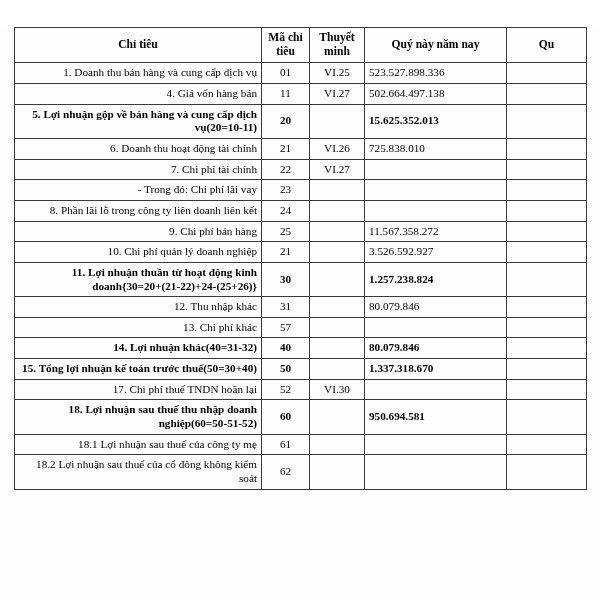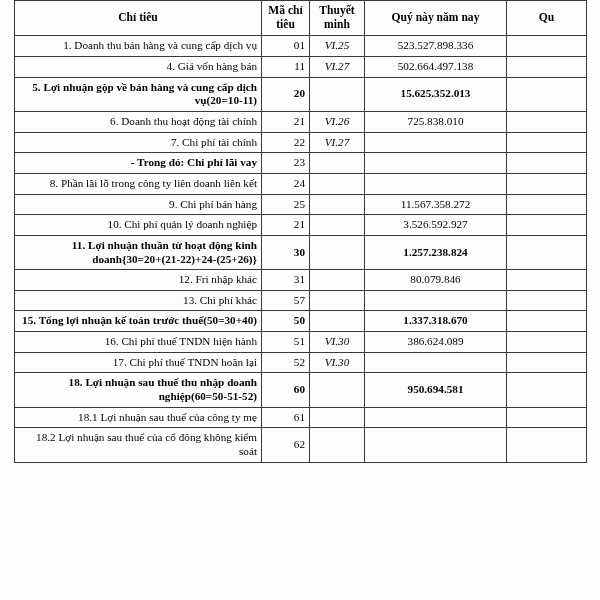--- a/index.html
+++ b/index.html
@@ -20,20 +20,21 @@
     height: 600px;
     box-sizing: border-box;
     padding: 0 14px;
     background: #fdfdfd;
   }
   table.fin {
     width: 100%;
     border-collapse: collapse;
     table-layout: fixed;
     font-size: 11.2px;
+    margin-top: 27px;
   }
   table.fin th, table.fin td {
     border: 1px solid #3a3a3a;
     padding: 3px 4px;
     vertical-align: middle;
     line-height: 1.22;
   }
   thead th {
     text-align: center;
     font-weight: bold;
@@ -41,27 +42,27 @@
     padding: 4px 3px;
   }
   
   col.c-label { width: 247px; }
   col.c-code  { width: 48px; }
   col.c-note  { width: 55px; }
   col.c-cur   { width: 142px; }
   col.c-prev  { width: 80px; }
 
   td.label { text-align: right; padding-left: 10px; }
-  td.code  { text-align: right; }
-  td.note  { text-align: center; font-style: italic; }
-  td.num   { text-align: center; padding-right: 8px; }
+  td.code  { text-align: center; }
+  td.note  { text-align: center; }
+  td.num   { text-align: left; padding-right: 8px; }
   td.prev  { text-align: right; padding-right: 6px; }
 
   tr.bold td { font-weight: bold; }
-  .indent1 { padding-left: 18px !important; font-weight: bold; }
+  .indent1 { padding-left: 18px !important; }
 
   
   .clipcol { overflow: hidden; }
 </style>
 </head>
 <body>
 
 <div class="page">
   <table class="fin">
     <colgroup>
@@ -145,45 +146,45 @@
           <td class="prev clipcol"></td>
         </tr>
         <tr class="bold">
           <td class="label">11. Lợi nhuận thuần từ hoạt động kinh doanh{30=20+(21-22)+24-(25+26)}</td>
           <td class="code">30</td>
           <td class="note"></td>
           <td class="num">1.257.238.824</td>
           <td class="prev clipcol"></td>
         </tr>
         <tr>
-          <td class="label">12. Fri nhập khác</td>
+          <td class="label">12. Thu nhập khác</td>
           <td class="code">31</td>
           <td class="note"></td>
           <td class="num">80.079.846</td>
           <td class="prev clipcol"></td>
         </tr>
         <tr>
           <td class="label">13. Chi phí khác</td>
           <td class="code">57</td>
           <td class="note"></td>
           <td class="num"></td>
           <td class="prev clipcol"></td>
         </tr>
         <tr class="bold">
+          <td class="label">14. Lợi nhuận khác(40=31-32)</td>
+          <td class="code">40</td>
+          <td class="note"></td>
+          <td class="num">80.079.846</td>
+          <td class="prev clipcol"></td>
+        </tr>
+        <tr class="bold">
           <td class="label">15. Tổng lợi nhuận kế toán trước thuế(50=30+40)</td>
           <td class="code">50</td>
           <td class="note"></td>
           <td class="num">1.337.318.670</td>
-          <td class="prev clipcol"></td>
-        </tr>
-        <tr>
-          <td class="label">16. Chi phí thuế TNDN hiện hành</td>
-          <td class="code">51</td>
-          <td class="note">VI.30</td>
-          <td class="num">386.624.089</td>
           <td class="prev clipcol"></td>
         </tr>
         <tr>
           <td class="label">17. Chi phí thuế TNDN hoãn lại</td>
           <td class="code">52</td>
           <td class="note">VI.30</td>
           <td class="num"></td>
           <td class="prev clipcol"></td>
         </tr>
         <tr class="bold">

